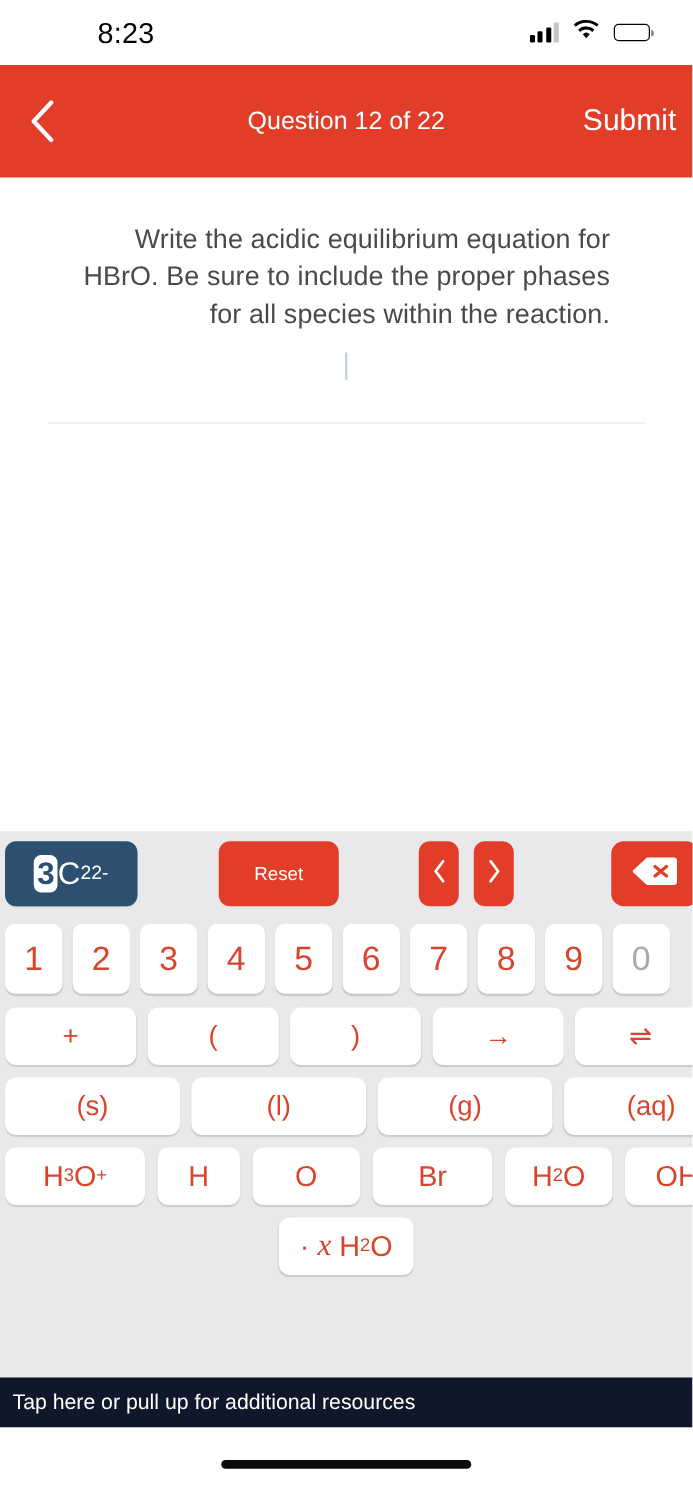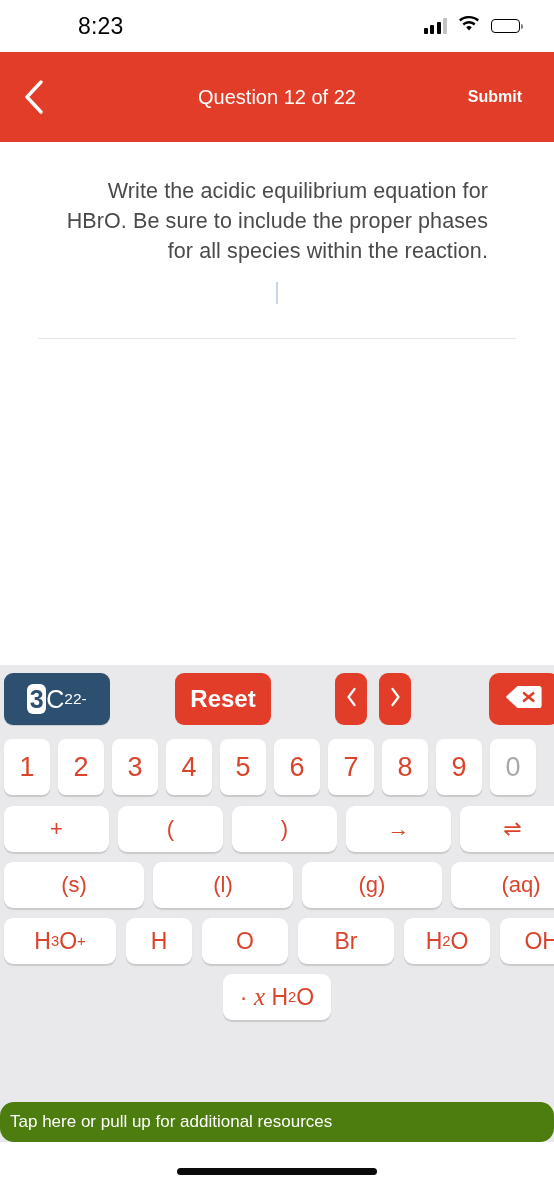--- a/index.html
+++ b/index.html
@@ -43,22 +43,22 @@
   .nav-back{
     width:68px; height:100%; display:flex; align-items:center; justify-content:center;
     cursor:pointer;
   }
   .nav-back svg{ display:block; }
   .nav-title{
     position:absolute; left:0; right:0; text-align:center;
     color:#fff; font-size:20px; font-weight:500; pointer-events:none;
   }
   .nav-submit{
-    margin-left:auto; margin-right:32px; color:#fff; font-size:16px;
-    font-weight:700; cursor:pointer; z-index:2;
+    margin-left:auto; margin-right:13px; color:#fff; font-size:24px;
+    font-weight:400; cursor:pointer; z-index:2;
   }
 
   
   .content{ background:#fff; padding:0 0 0 0; height: 543px; position:relative;}
   .q-text{
     margin:34px 66px 0 66px;
     font-size:21.5px; line-height:30px; color:#4a4a4a; letter-spacing:.1px;text-align:right;
   }
   .answer-area{
     position:relative; margin:0 38px; height:72px;
@@ -88,22 +88,22 @@
   }
   .mode-key .sel{
     background:#fff; color:#2d5070; border-radius:6px; padding:0 2px;
     display:inline-block; line-height:30px; min-width:19px; text-align:center;
     font-weight:600;
   }
   .mode-key sub{ font-size:.62em; vertical-align:-.25em; }
   .mode-key sup{ font-size:.62em; vertical-align:.55em; }
   .reset-key{
     position:absolute; left:175px; width:96px; height:52px; background:#e23d28;
-    border-radius:9px; color:#fff; font-size:24px; display:flex;
-    align-items:center; justify-content:center; cursor:pointer;font-weight:bold;
+    border-radius:9px; color:#fff; font-size:15px; display:flex;
+    align-items:center; justify-content:center; cursor:pointer;
   }
   .arrow-key{
     position:absolute; width:32px; height:52px; background:#e23d28;
     border-radius:9px; color:#fff; display:flex; align-items:center;
     justify-content:center; cursor:pointer;
   }
   .arrow-key.left{ left:335px; }
   .arrow-key.right{ left:379px; }
   .del-key{
     position:absolute; left:489px; width:70px; height:52px; background:#e23d28;
@@ -137,22 +137,22 @@
   .row-sp .wkey{ font-size:23px; }
   .row-hyd{ justify-content:center; padding:0; }
   .row-hyd .wkey{ width:108px; font-size:23px; }
   .wkey sub{ font-size:.64em; vertical-align:-.22em; }
   .wkey sup{ font-size:.64em; vertical-align:.5em; }
   .ital{ font-family:"Liberation Serif", serif; font-style:italic; font-size:25px;}
 
   
   .resbar{
     position:absolute; left:0; right:0; bottom:58px; height:40px;
-    background:#4d7c0f; display:flex; align-items:center;
-    color:#fff; font-size:17px; padding-left:10px; cursor:pointer;border-radius:14px;
+    background:#0f172a; display:flex; align-items:center;
+    color:#fff; font-size:17px; padding-left:10px; cursor:pointer;
   }
   .homebar-wrap{
     position:absolute; left:0; right:0; bottom:0; height:58px; background:#fff;
     display:flex; align-items:center; justify-content:center;
   }
   .homebar{ width:200px; height:7px; background:#0b0b0b; border-radius:4px; }
 </style>
 </head>
 <body>
 

